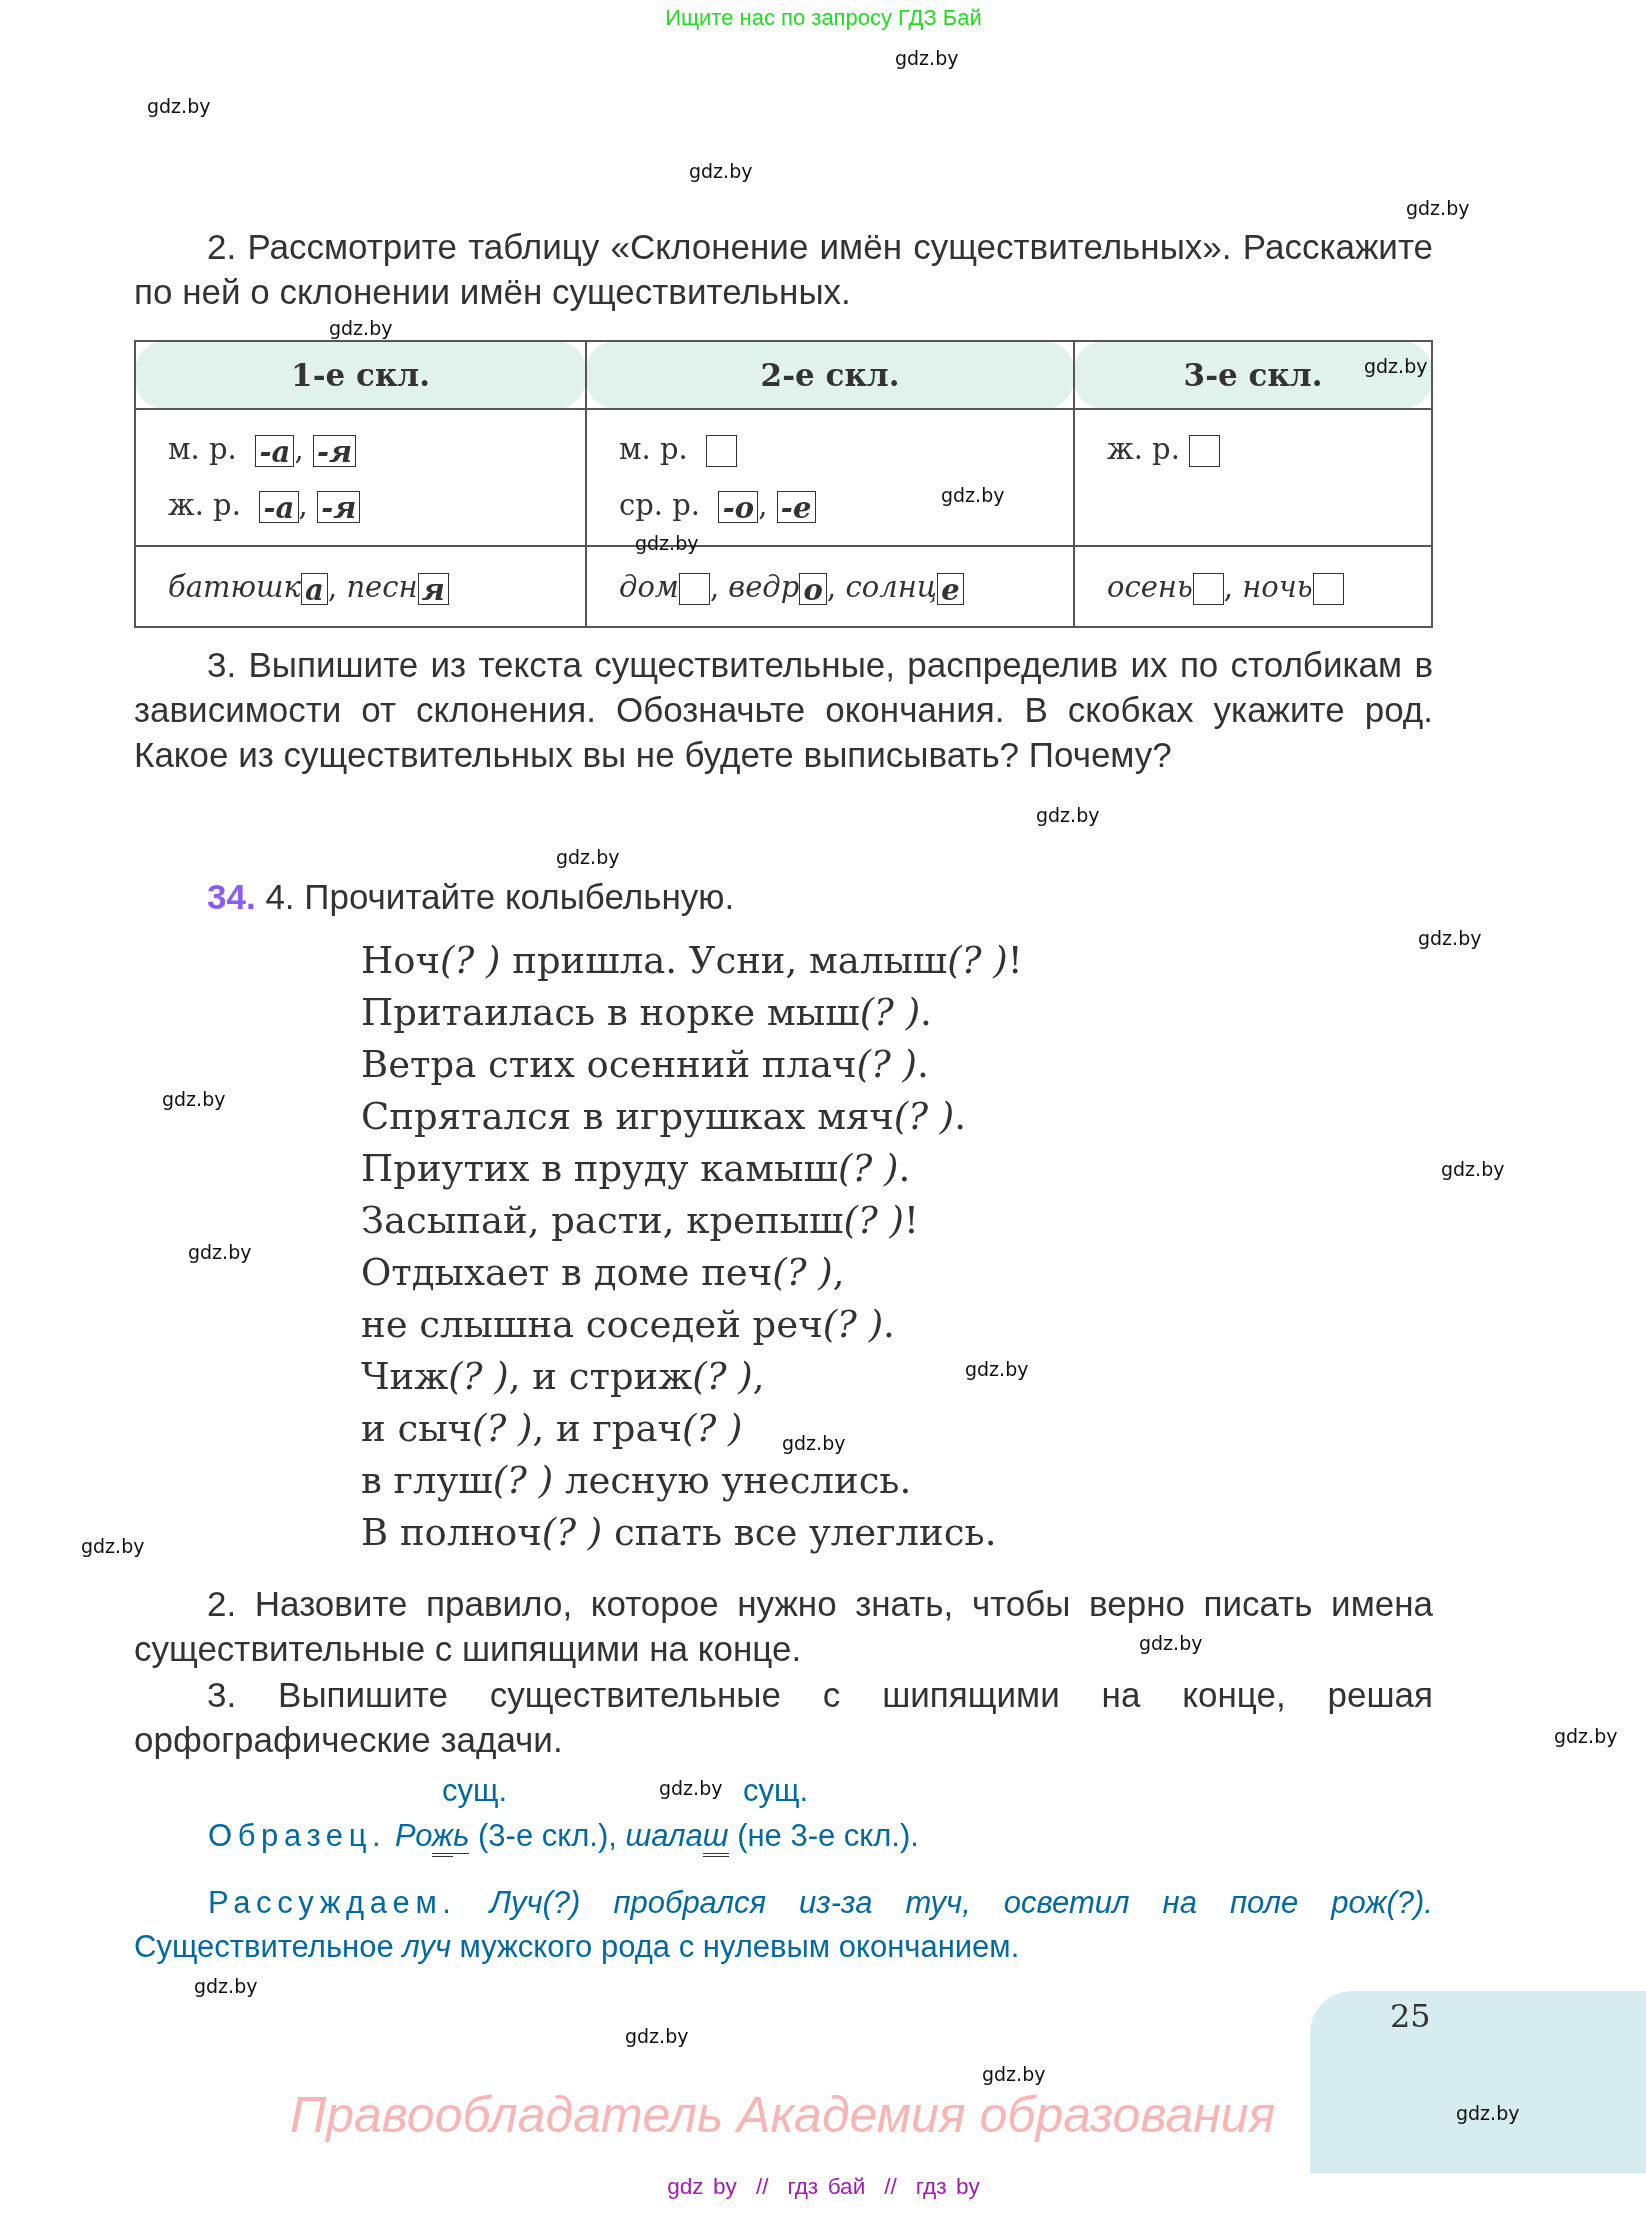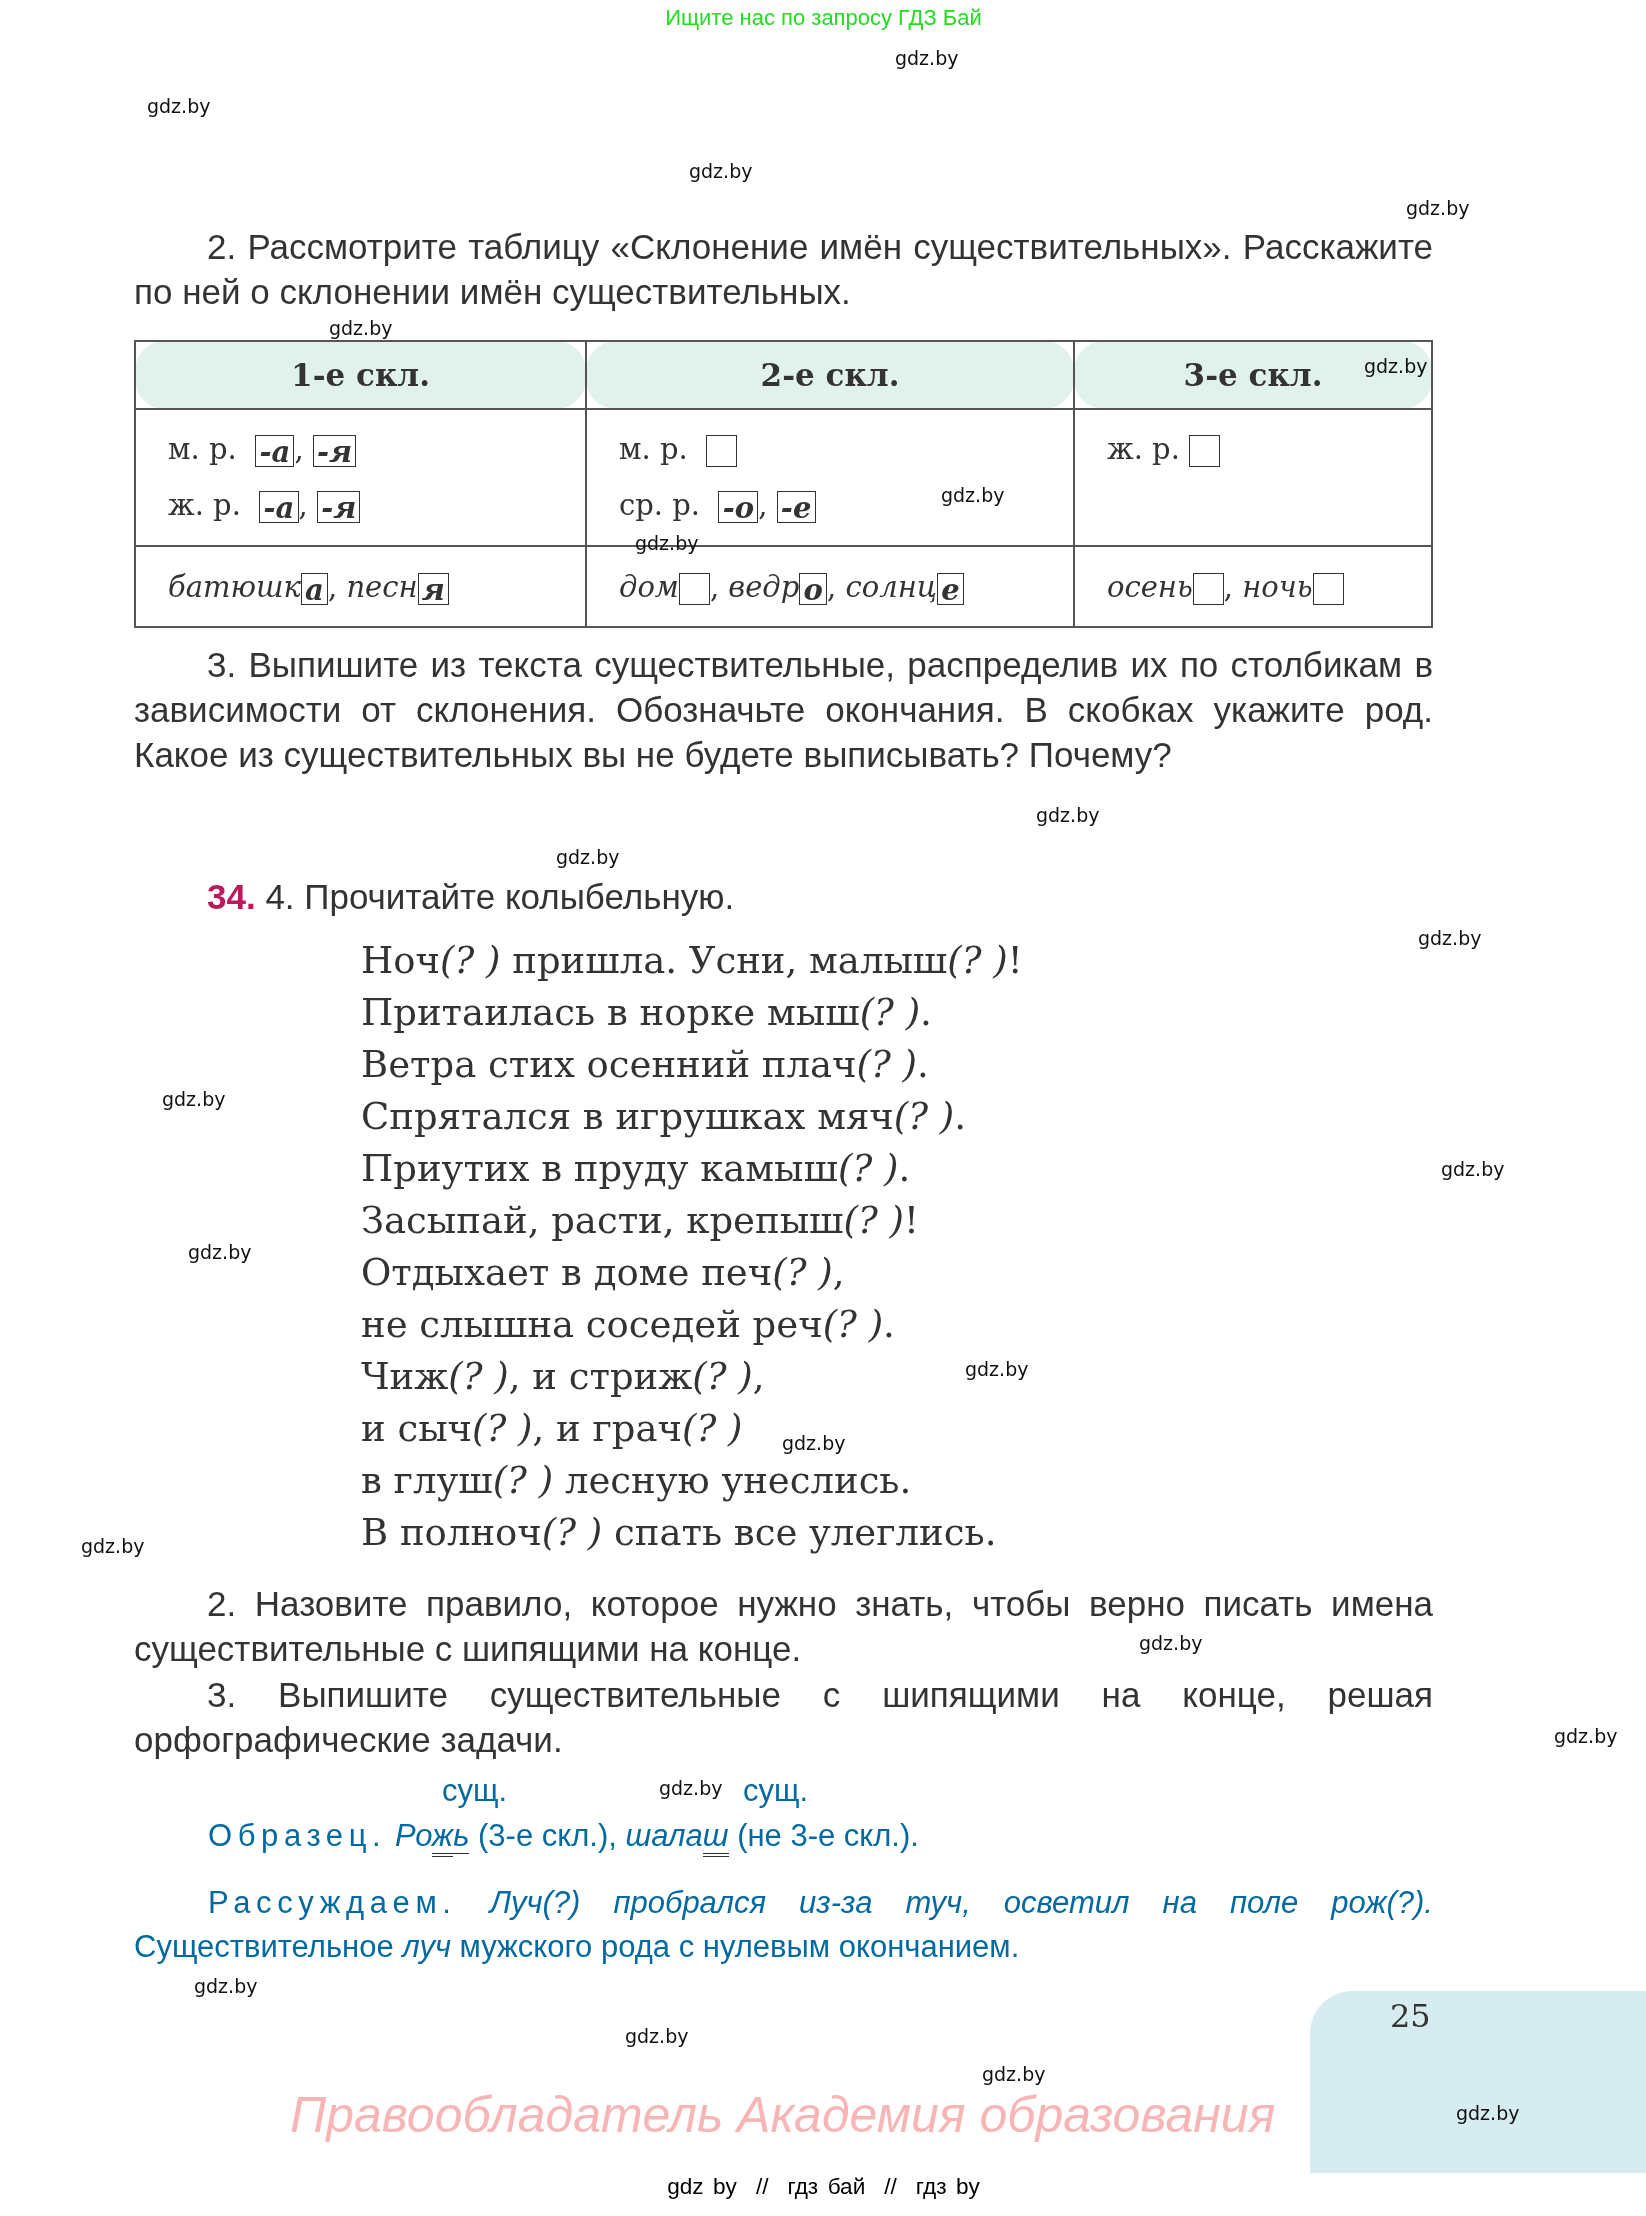--- a/index.html
+++ b/index.html
@@ -32,21 +32,21 @@
   }
   table.decl td { padding: 11.3px 32px; font-size: 29px; line-height: 56px; }
   table.decl tr.ex td { vertical-align: middle; padding: 8px 32px; height: 63px; }
   .box {
     display: inline-block; border: 1.6px solid #333; padding: 0 3.2px; line-height: 32px;
     min-width: 26px; height: 32px; text-align: center; vertical-align: middle;
     font-style: italic; font-weight: bold; box-sizing: border-box;
   }
   .box.empty { width: 31px; height: 32px; padding: 0; }
   .it { font-style: italic; }
-  .ex-num { color: #be185d; font-weight: bold; }
+  .ex-num { color: #8b5cf6; font-weight: bold; }
   .poem {
     left: 361px; top: 935px; font-family: "DejaVu Serif", serif;
     font-size: 37px; line-height: 52px; color: #333;
   }
   .poem .q { font-style: italic; }
   .serif-text {
     font-family: Liberation Sans, sans-serif; font-size: 31px; color: #0369a1;
   }
   .spaced { letter-spacing: 5.6px; }
   .under-dbl { border-bottom: 4.8px double #333; }
@@ -59,21 +59,21 @@
     left: 1390px; top: 1997px; font-family: "DejaVu Serif", serif;
     font-size: 32px; color: #333;
   }
   .rights {
     left: 290px; top: 2086px; font-size: 50px; font-style: italic;
     color: rgba(240,120,120,0.55); font-family: "Liberation Sans", sans-serif;
     white-space: nowrap;
   }
   .footer-links {
     left: 0; width: 1647px; top: 2174px; text-align: center;
-    color: #000000; font-size: 22.6px; font-family: "Liberation Sans", sans-serif;
+    color: #a21caf; font-size: 22.6px; font-family: "Liberation Sans", sans-serif;
     word-spacing: 3.2px;
   }
 </style>
 </head>
 <body>
 
 <div class="abs top-banner">Ищите нас по запросу ГДЗ Бай</div>
 
 <div class="abs para" style="top:224px;">
   <span class="indent"></span><span>2. Рассмотрите таблицу «Склонение имён существительных». Расскажите по ней о склонении имён существительных.</span>

